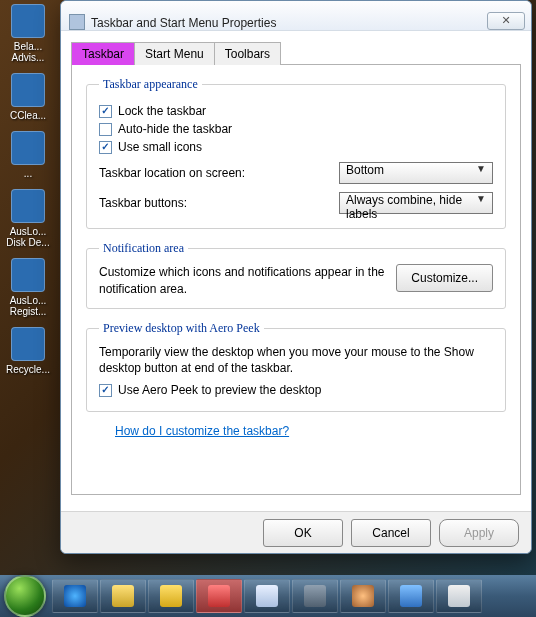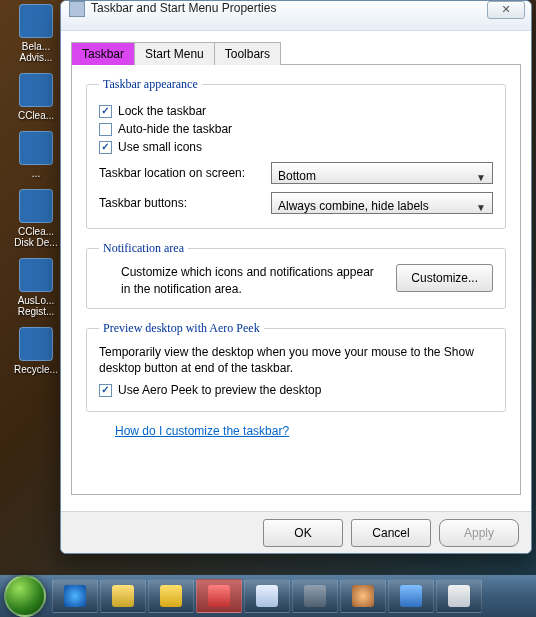--- a/index.html
+++ b/index.html
@@ -7,40 +7,40 @@
     margin: 0;
     width: 536px;
     height: 617px;
     font-family: "Segoe UI", Tahoma, sans-serif;
     font-size: 12px;
     background: linear-gradient(135deg, #5a3a1a 0%, #3a2510 40%, #1a3a4a 100%);
     overflow: hidden;
     position: relative;
   }
   
-  .desktop { position:absolute; left:0; top:0; width:60px; height:570px;padding-left:8px; }
+  .desktop { position:absolute; left:0; top:0; width:60px; height:570px; }
   .desktop-icon { width:52px; text-align:center; color:#fff; font-size:10px; text-shadow:1px 1px 2px #000; margin:4px 2px 10px; }
   .desktop-icon .di-img { width:34px; height:34px; margin:0 auto 3px; background:#2b6cb0; border-radius:4px; border:1px solid rgba(255,255,255,.3); }
   
   .dialog {
     position:absolute;
     left:60px; top:0;
     width:472px;
     height:554px;
     background:#fff;
     border:1px solid #6b8aa8;
     border-radius:6px;
     box-shadow:0 8px 24px rgba(0,0,0,.45);
     display:flex; flex-direction:column;
   }
   .titlebar {
     height:30px;
     background:linear-gradient(#fdfdfe,#e7eef7);
     border-bottom:1px solid #d5dde6;
-    display:flex; align-items:flex-start;
+    display:flex; align-items:flex-end;
     padding:0 6px 0 8px;
     border-radius:6px 6px 0 0;
   }
   .titlebar .ti-icon { width:16px; height:16px; background:#b0c4de; border:1px solid #7a93ab; margin-right:6px; }
   .titlebar .title { flex:1; color:#222; font-size:12px; }
   .titlebar .closebtn {
     width:38px; height:18px;
     border:1px solid #9aa9b8;
     border-radius:3px;
     background:linear-gradient(#fafcfe,#dfe7ef);
@@ -89,30 +89,30 @@
     display:flex; align-items:center; justify-content:center;
     font-size:10px; color:#1351a5; line-height:1; font-weight:bold;
   }
   .formrow {
     display:flex;
     align-items:center;
     justify-content:space-between;
     margin:8px 0 4px;
   }
   .dropdown {
-    width:222px; height:22px;
+    width:154px; height:22px;
     border:1px solid #777;
     background:linear-gradient(#fff,#e6e6e6);
-    display:flex; align-items:flex-end; justify-content:space-between;
+    display:flex; align-items:flex-start; justify-content:space-between;
     padding:0 6px;
     font-size:12px;
   }
   .dropdown .chev { font-size:10px; color:#333; }
   .notif-row { display:flex; align-items:flex-start; gap:10px; }
-  .notif-text { flex:1; line-height:1.4;margin-left:22px; }
+  .notif-text { flex:1; line-height:1.4; }
   .btn {
     height:28px;
     padding:0 14px;
     border:1px solid #888;
     background:linear-gradient(#fdfdfd,#e4e4e4);
     font-size:12px;
     border-radius:3px;
     display:inline-flex; align-items:center; justify-content:center;
   }
   .link {
@@ -174,21 +174,21 @@
   .people { background:linear-gradient(#80c0ff,#3070c0); }
   .props { background:linear-gradient(#f0f0f0,#c0c8d0); }
 </style>
 </head>
 <body>
 
 <div class="desktop">
   <div class="desktop-icon"><div class="di-img"></div><span>Bela... Advis...</span></div>
   <div class="desktop-icon"><div class="di-img"></div><span>CClea...</span></div>
   <div class="desktop-icon"><div class="di-img"></div><span>...</span></div>
-  <div class="desktop-icon"><div class="di-img"></div><span>CClea... Disk De...</span></div>
+  <div class="desktop-icon"><div class="di-img"></div><span>AusLo... Disk De...</span></div>
   <div class="desktop-icon"><div class="di-img"></div><span>AusLo... Regist...</span></div>
   <div class="desktop-icon"><div class="di-img"></div><span>Recycle...</span></div>
 </div>
 
 <div class="dialog">
   <div class="titlebar">
     <div class="ti-icon"></div>
     <div class="title">Taskbar and Start Menu Properties</div>
     <div class="closebtn">✕</div>
   </div>

